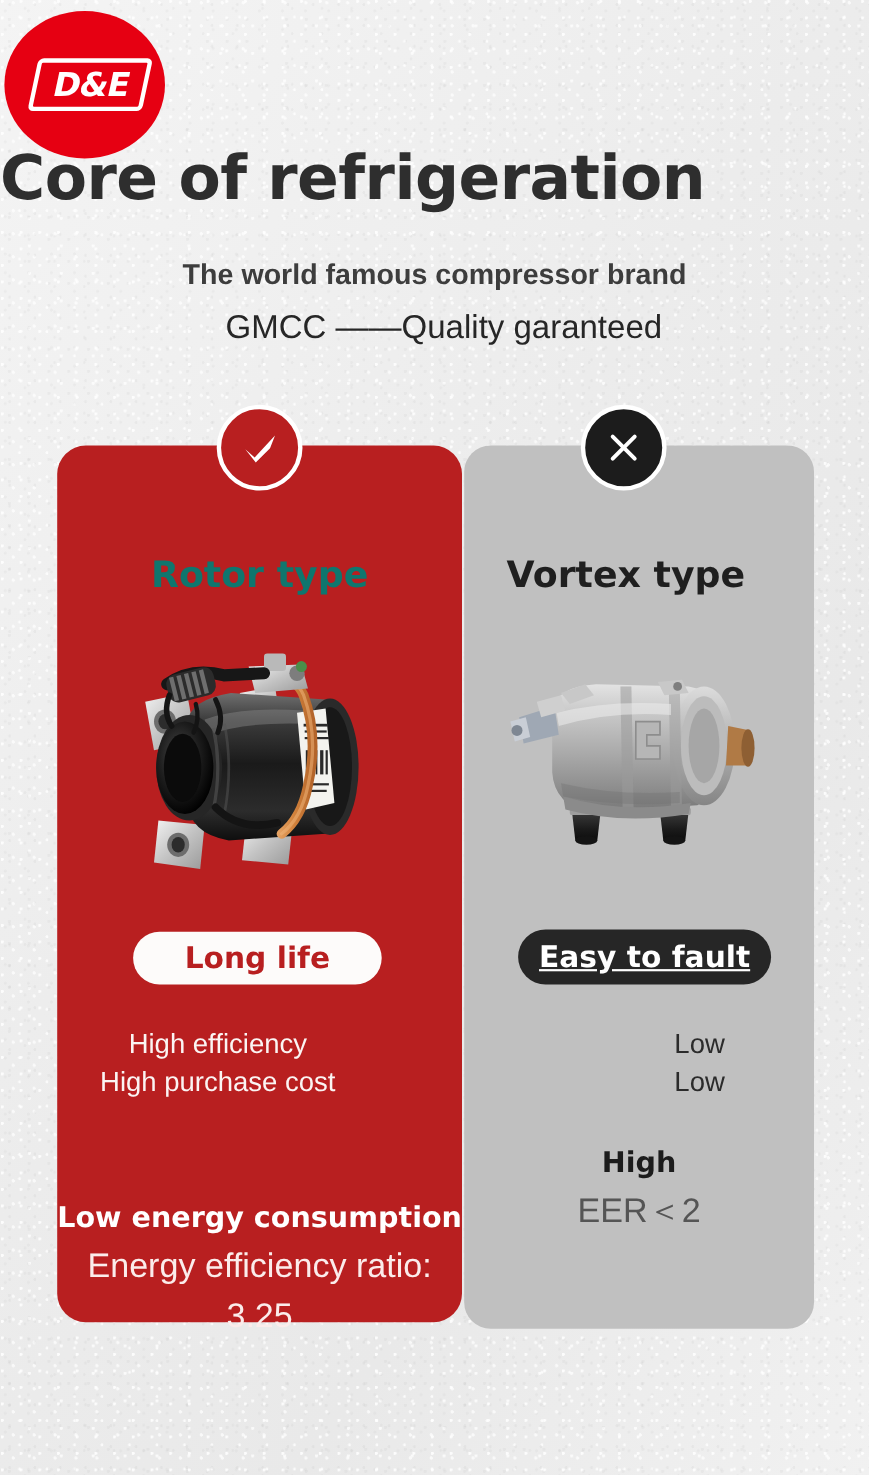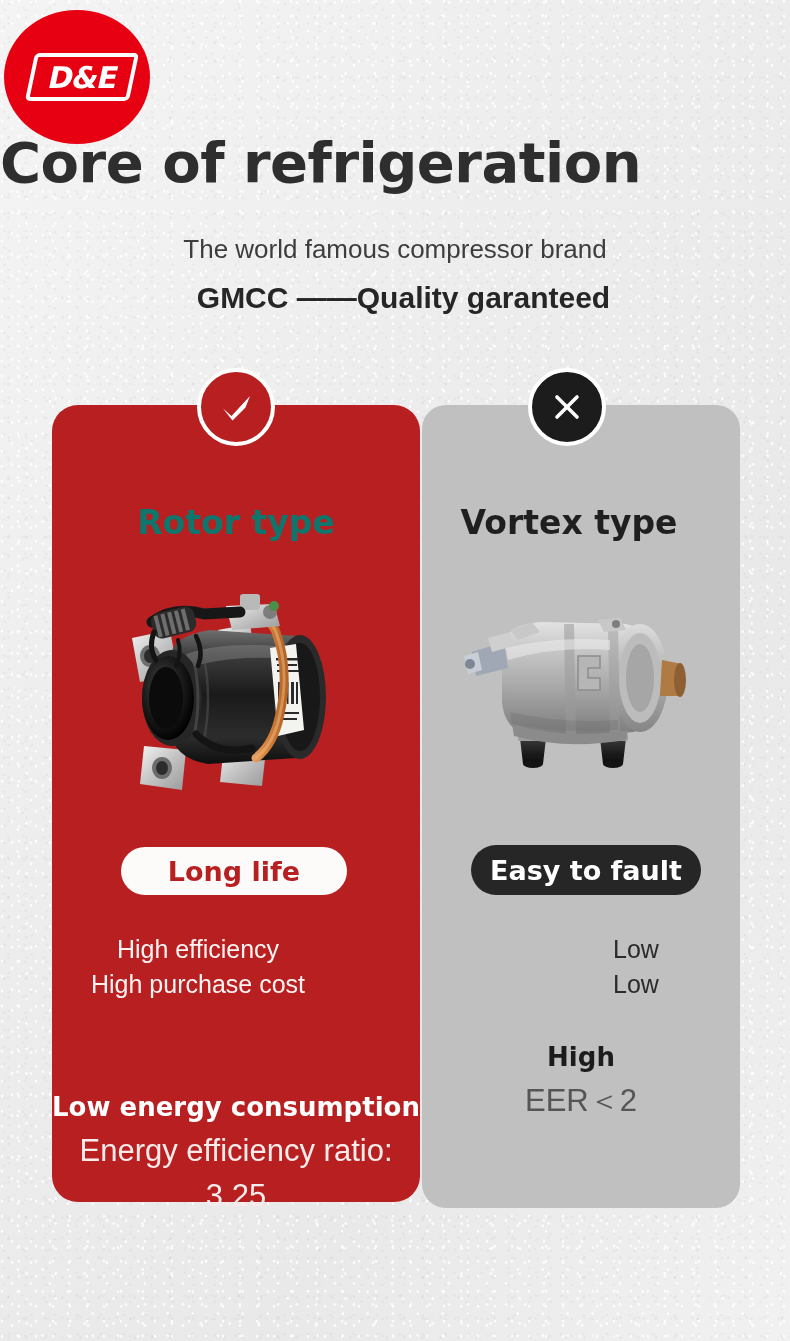--- a/index.html
+++ b/index.html
@@ -75,28 +75,28 @@
     font-size:56px;
     line-height:1.02;
     color:#2e2e2e;
     letter-spacing:-0.5px;
   }
   #sub1 {
     position:absolute; left:0; right:0; top:234px;
     text-align:center;
     font-size:26px;
     color:#3d3d3d;
-    font-weight:400;
+    font-weight:700;
   }
   #sub2 {
     position:absolute; left:17px; right:0; top:281px;
     text-align:center;
     font-size:30px;
     color:#262626;
-    font-weight:700;
+    font-weight:400;
   }
 
   
   #card-gray {
     position:absolute; left:422px; top:405px;
     width:318px; height:803px;
     background:#c0c0c0;
     border-radius:24px;
   }
   #card-red {
@@ -143,21 +143,21 @@
     border-radius:28px;
     font-family:"DejaVu Sans", sans-serif;
     font-weight:bold;
   }
   #pill-long {
     left:121px; top:847px; width:226px; height:48px;
     background:#fdfbfa; color:#b81f20; font-size:27px;
   }
   #pill-fault {
     left:471px; top:845px; width:230px; height:50px;
-    background:#262626; color:#ffffff; font-size:27px;
+    background:#262626; color:#ffffff; font-size:27px;text-decoration:underline;
   }
 
   
   .body-block { position:absolute; text-align:center; }
 
   #rotor-lines  { left:52px; width:292px; top:932px; }
   #vortex-lines { left:422px; width:380px; top:932px;padding-left:48px; }
 
   .line-reg {
     font-size:25px; font-weight:400; line-height:1.38;

